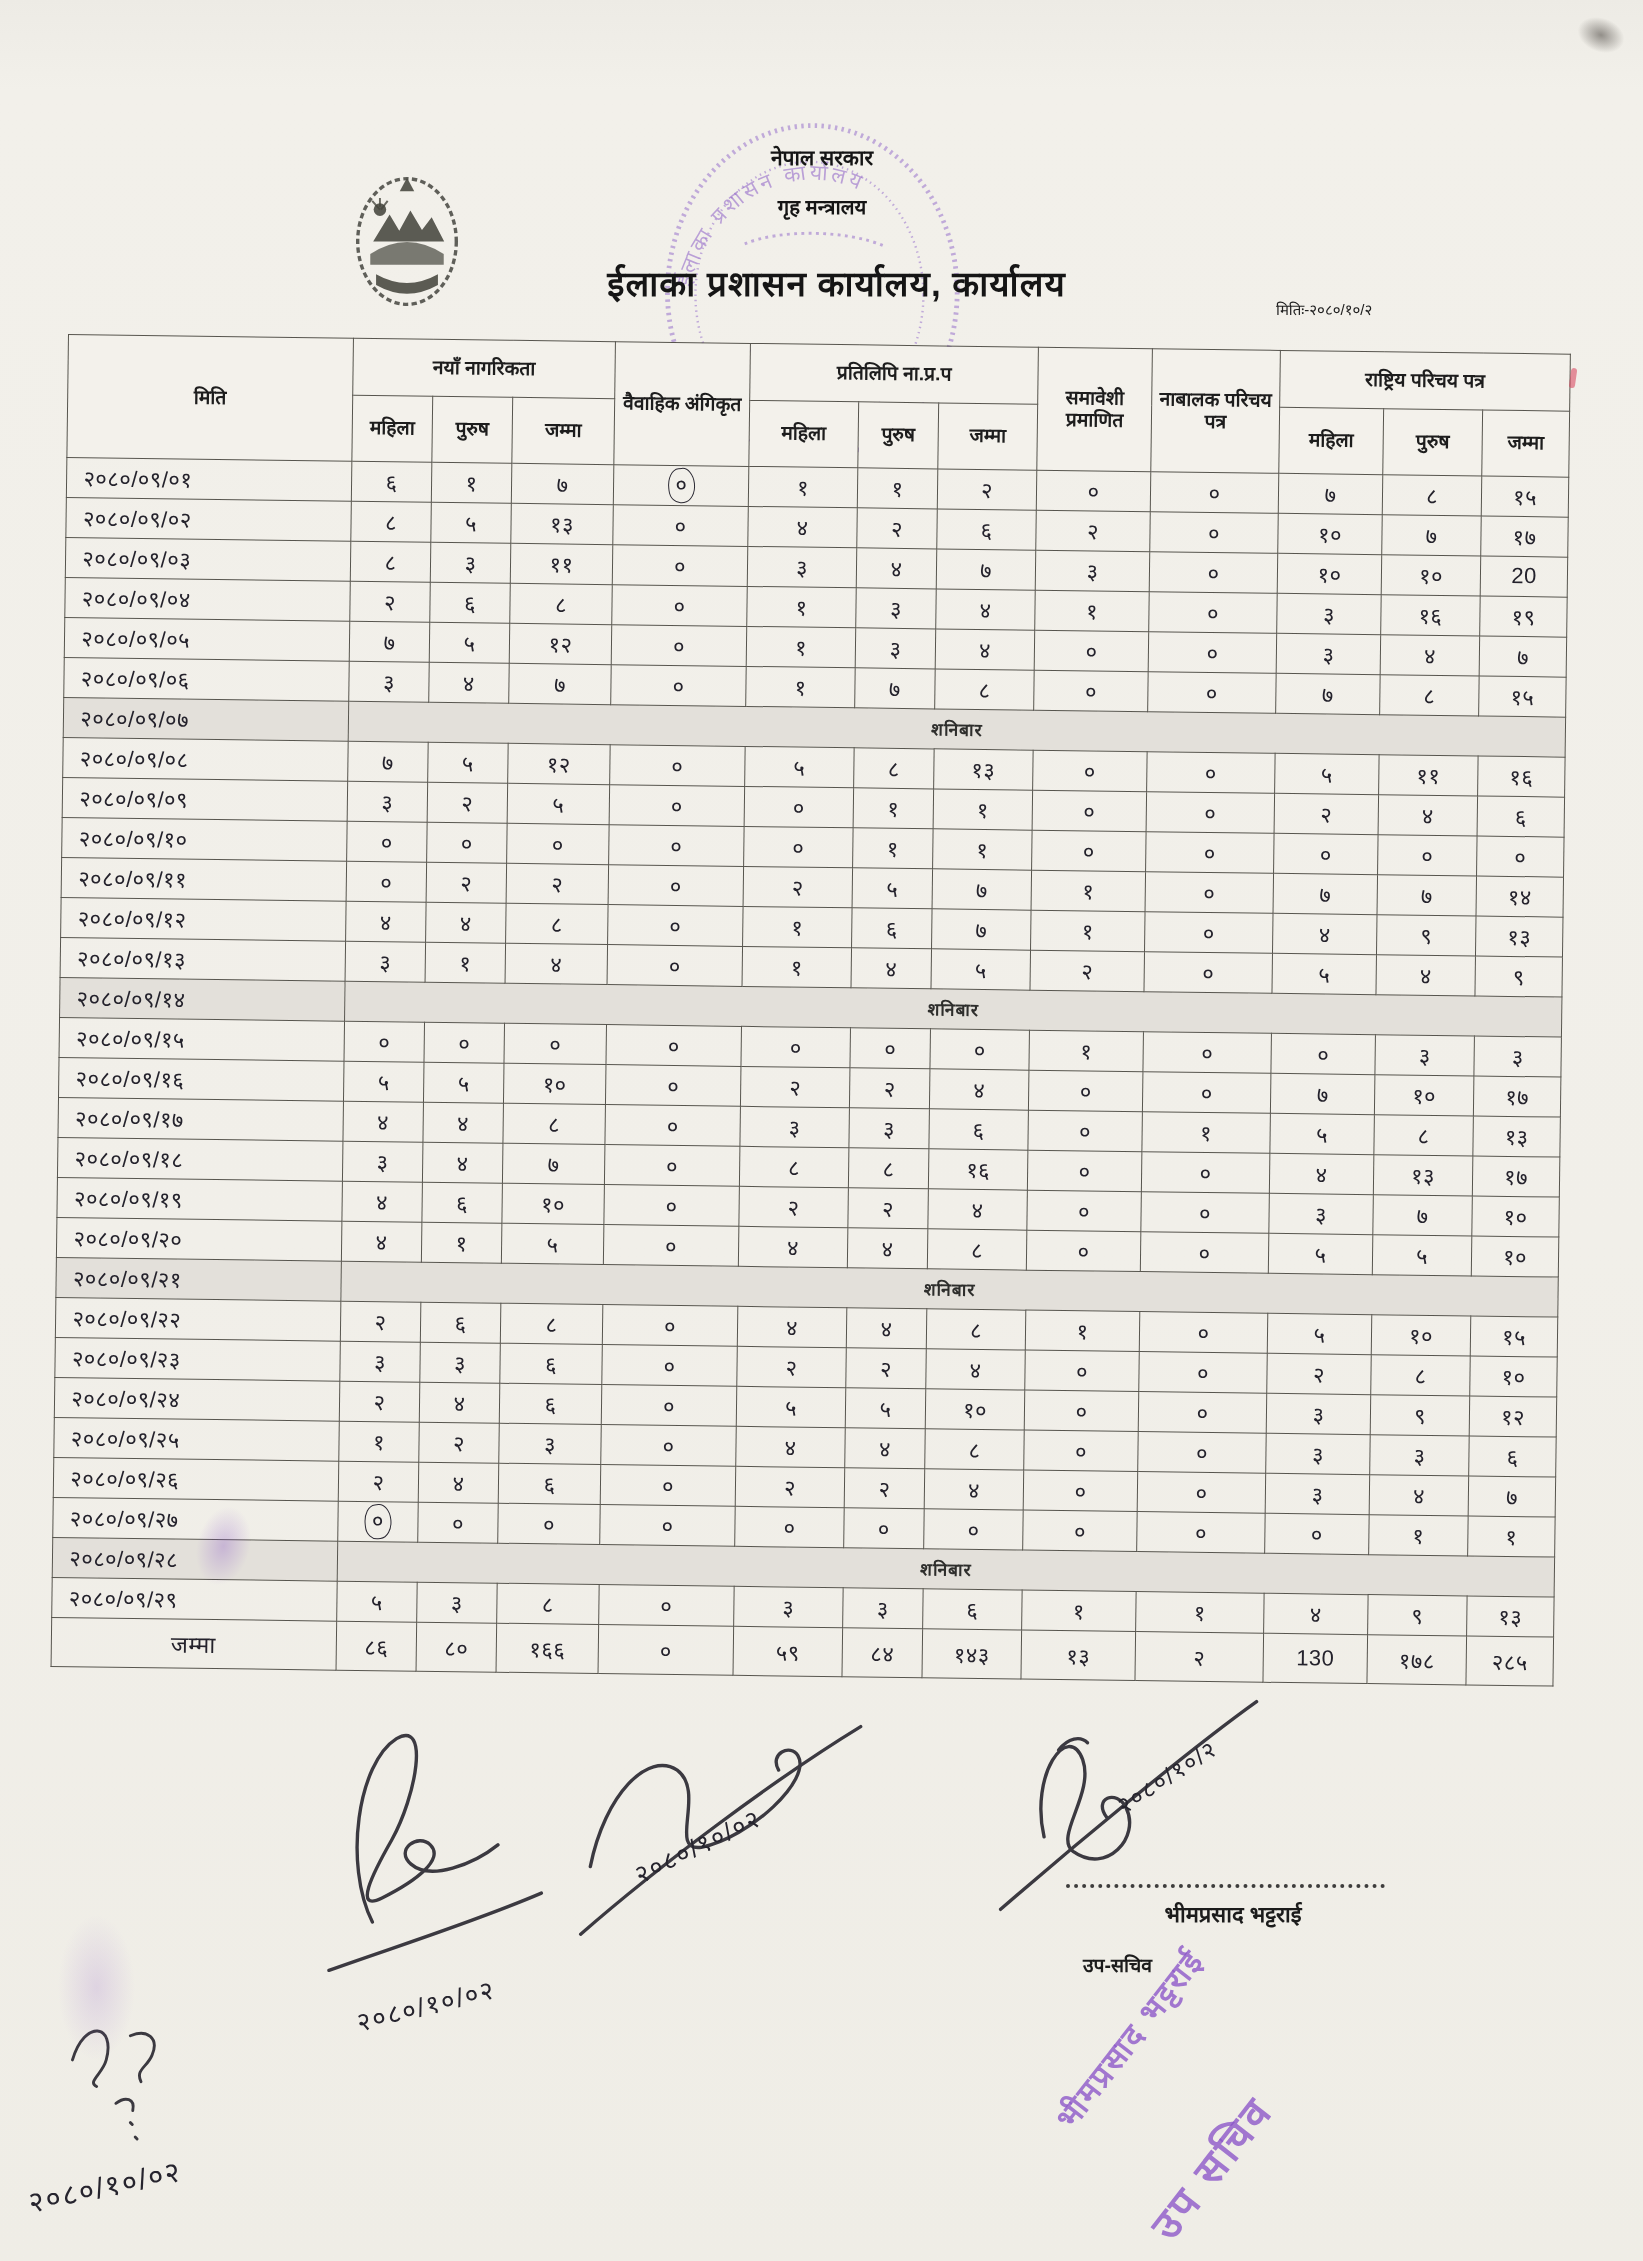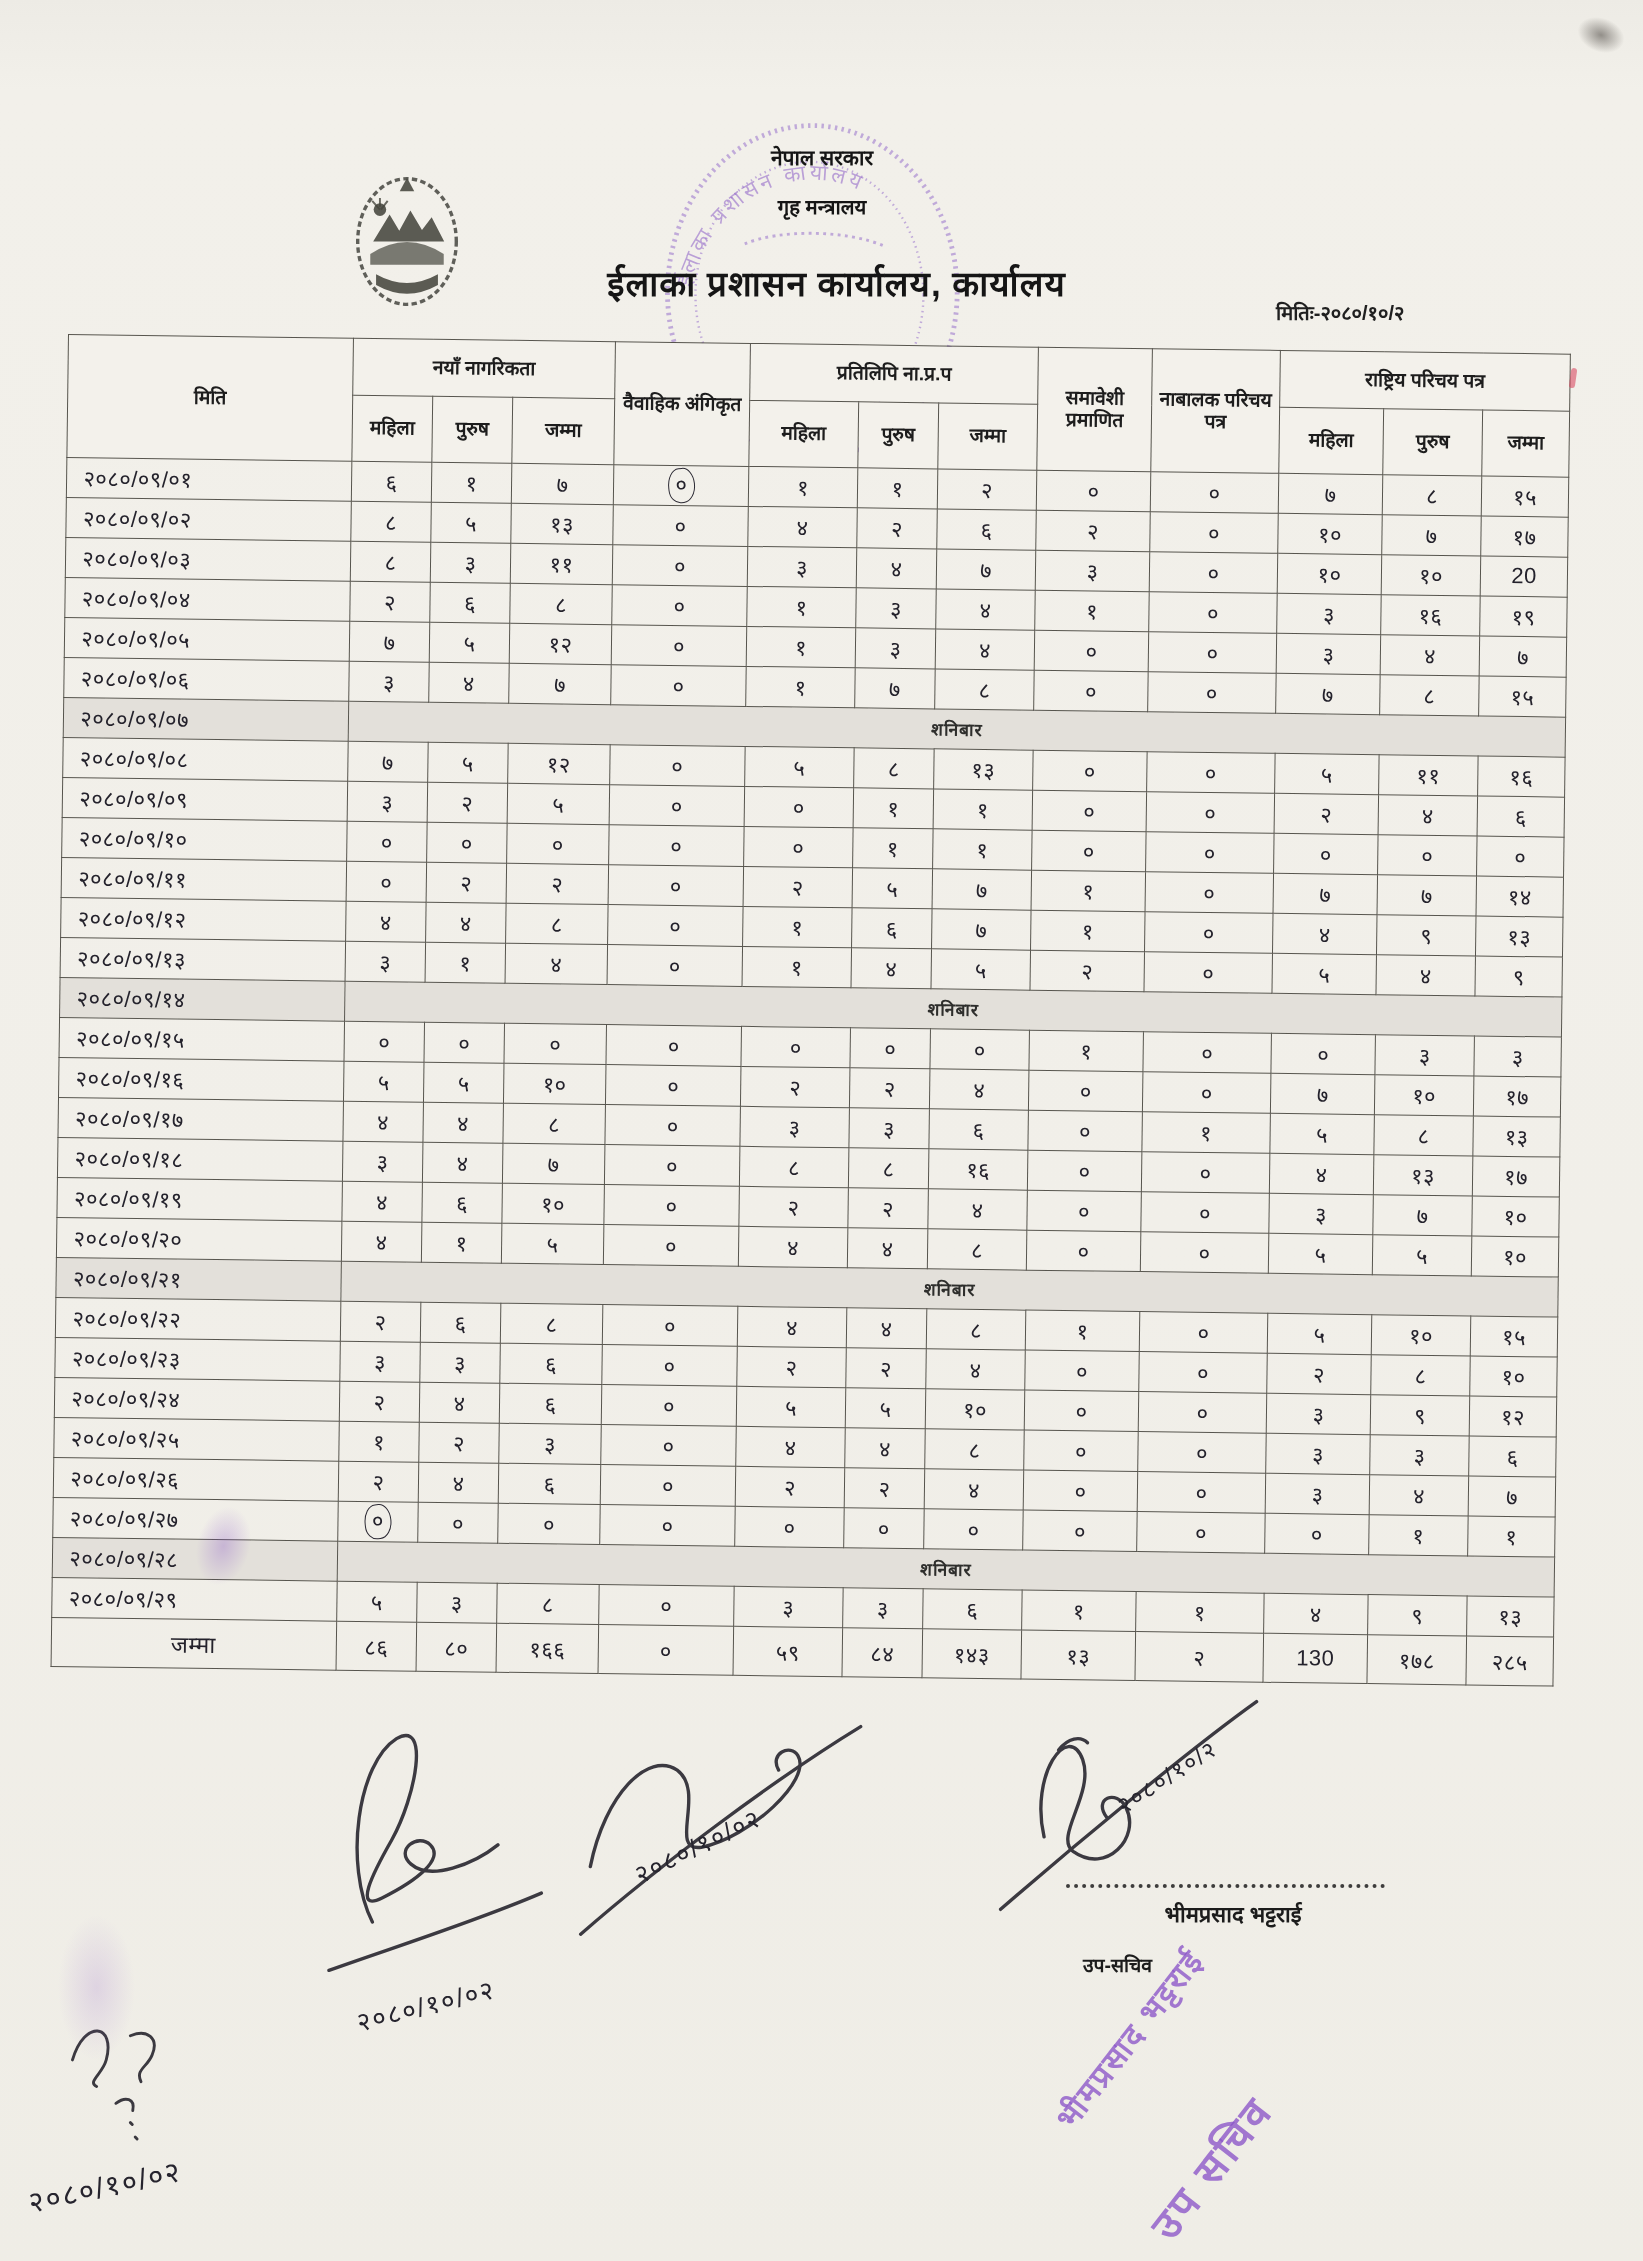--- a/index.html
+++ b/index.html
@@ -7,21 +7,21 @@
     position:relative;width:1644px;height:2261px;overflow:hidden;
     background:linear-gradient(180deg,#edebe5 0%,#f2f0ea 4%,#f1efe9 55%,#efede6 100%);
     font-family:"Liberation Sans", sans-serif;color:#1b1b1b;
   }
   
   .lh-line{position:absolute;left:0;right:0;text-align:center;color:#151515;}
   .lh-gov{top:143px;font-size:21px;font-weight:bold;}
   .lh-min{top:192px;font-size:20.3px;font-weight:bold;}
   .lh-office{top:259px;font-size:35px;font-weight:bold;letter-spacing:1px;padding-left:29px;}
   .lh-subtitle{top:294px;font-size:26px;font-weight:bold;}
-  .lh-date{position:absolute;left:1276px;top:299px;font-size:20px;font-weight:bold;color:#202020;}
+  .lh-date{position:absolute;left:1276px;top:299px;font-size:15px;font-weight:normal;color:#202020;}
   .emblem{position:absolute;left:349px;top:169px;width:116px;height:145px;}
   
   .round-stamp{position:absolute;left:624px;top:99px;width:367px;height:396px;pointer-events:none;}
   
   .table-wrap{position:absolute;left:68px;top:334px;width:1501px;transform:rotate(0.75deg);transform-origin:0 0;}
   table{border-collapse:collapse;table-layout:fixed;width:1501px;background:transparent;}
   th,td{border:1px solid #57554e;overflow:hidden;}
   thead th{font-size:19.3px;font-weight:bold;color:#1d1d1d;line-height:1.12;padding:1.9px 2.9px;vertical-align:middle;text-align:center;background:#f3f1eb;}
   thead tr.r1 th{height:52px;}
   thead tr.r2 th{height:61px;}

